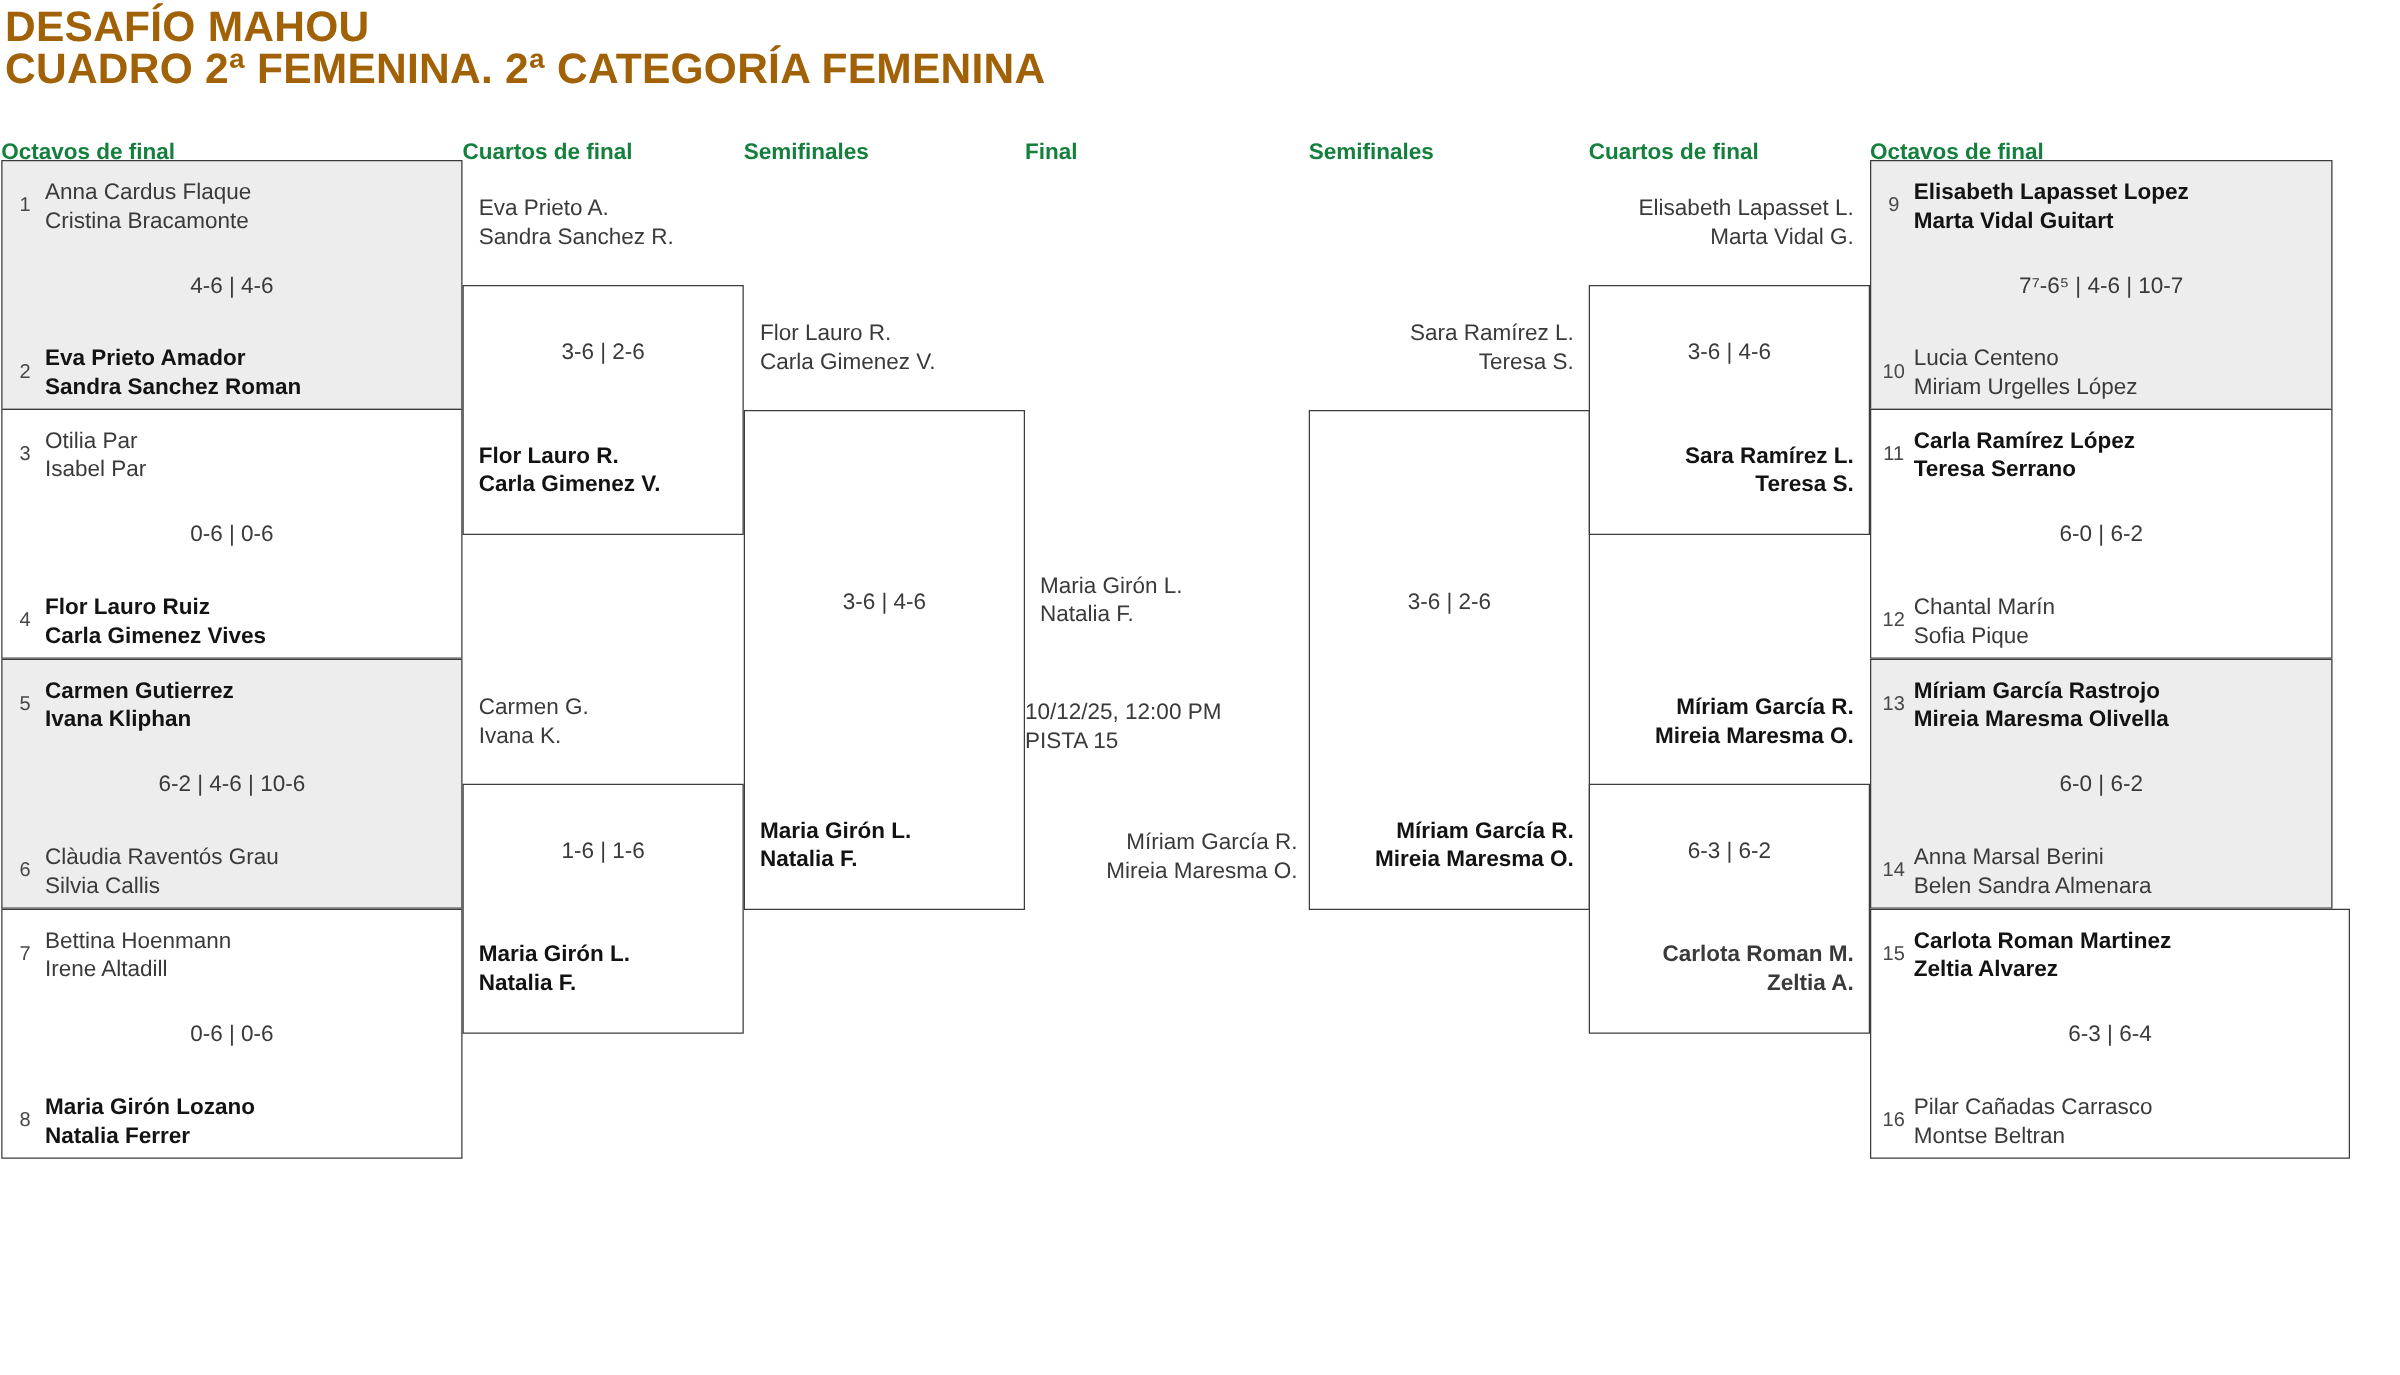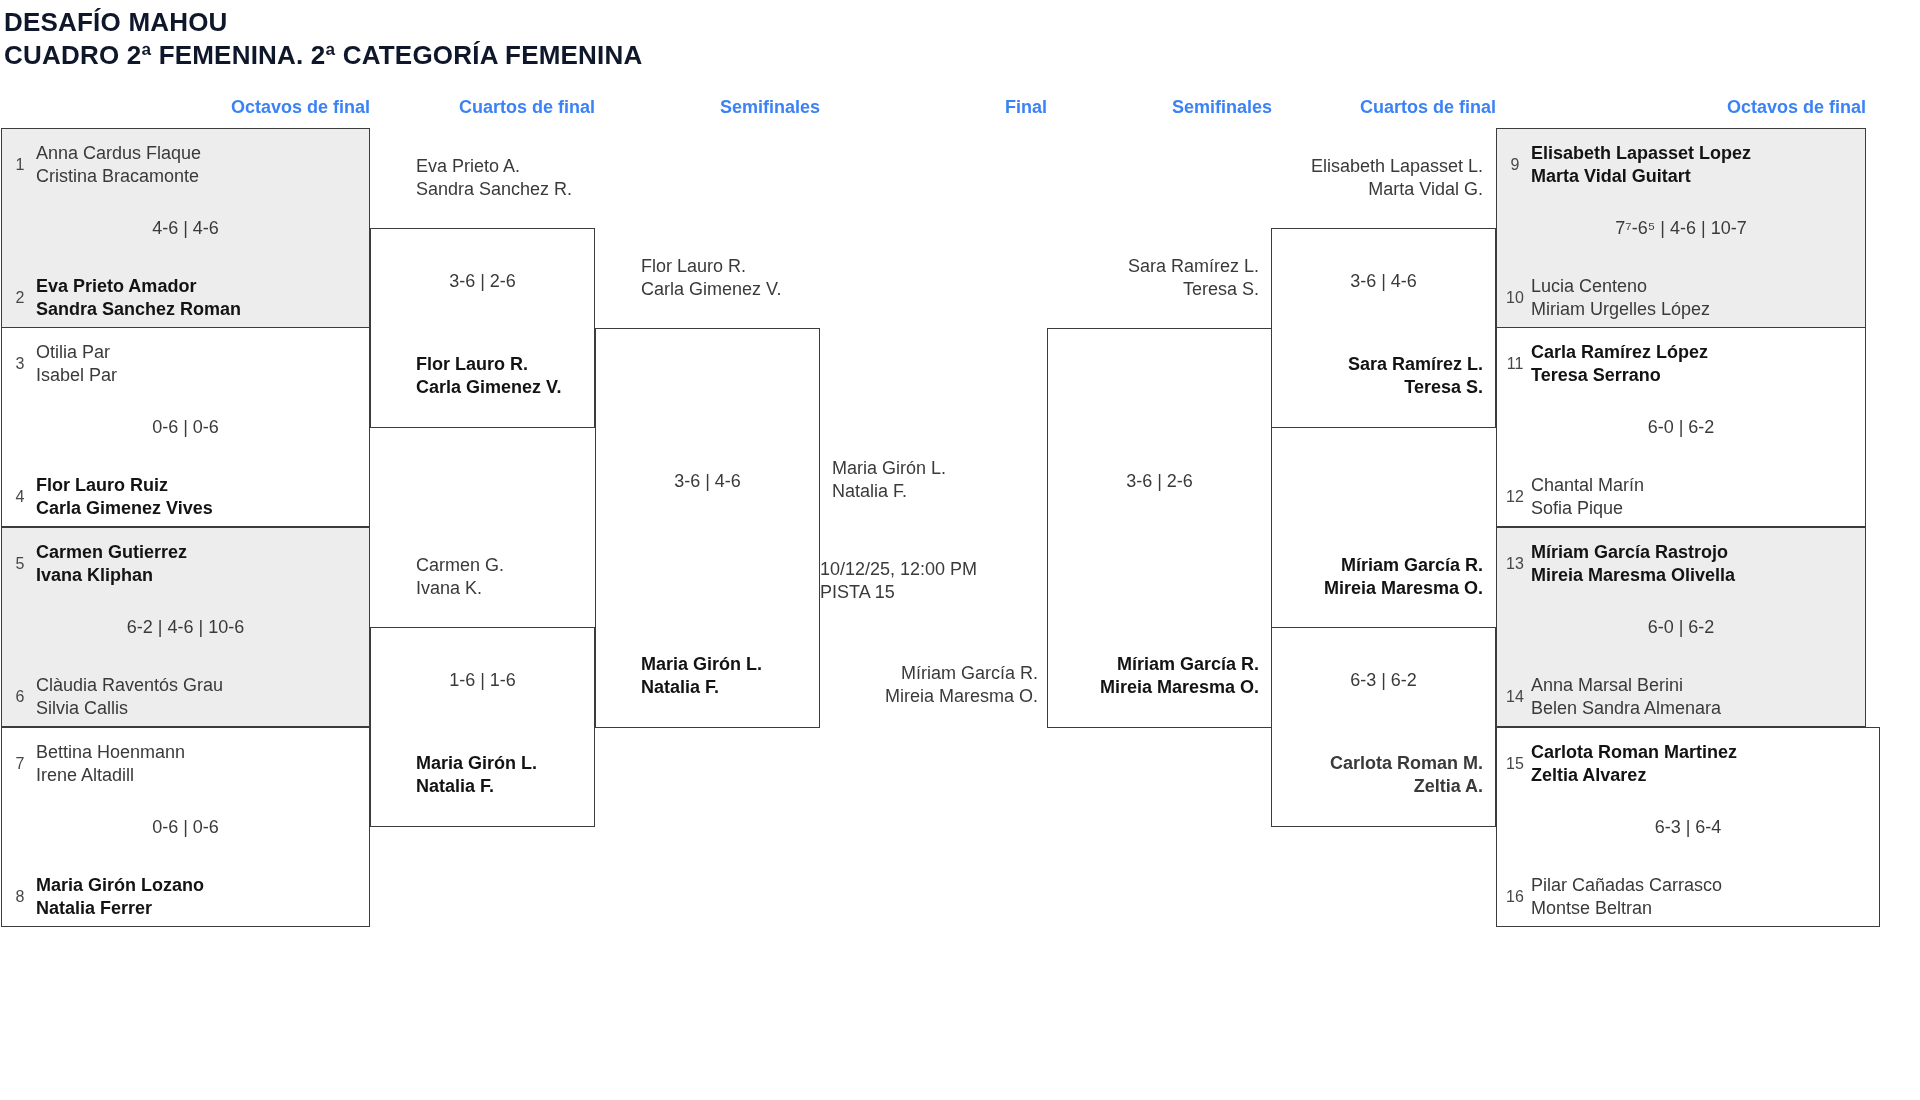--- a/index.html
+++ b/index.html
@@ -2,52 +2,52 @@
 <html><head>
 <meta charset="utf-8">
 <style>
   * { margin:0; padding:0; box-sizing:border-box; }
   html,body { background:#fff; }
   .stage {
     position:relative; width:1920px; height:1100px; background:#ffffff;
     font-family:"Liberation Sans", sans-serif; color:#3a3a3a; overflow:hidden;
   }
   
-  .title { position:absolute; left:4px; top:6px; font-size:26px; line-height:33px;
-           font-weight:600; color:#0f172a; letter-spacing:0.2px; }
+  .title { position:absolute; left:4px; top:6px; font-size:34px; line-height:33px;
+           font-weight:600; color:#a16207; letter-spacing:0.2px; }
   
   .logo { position:absolute; left:1690px; top:0; width:228px; height:74px; }
   .dot { position:absolute; border-radius:50%; }
   .dot.d-blue-sm  { left:10px; top:14px; width:16px; height:16px; background:#29A9E1; }
   .dot.d-green-lg { left:32px; top:5px;  width:25px; height:25px; background:#76B82D; }
   .dot.d-orange   { left:20px; top:31px; width:20px; height:20px; background:#E5741E; }
   .dot.d-blue-lg  { left:3px;  top:45px; width:22px; height:22px; background:#29A9E1; }
   .dot.d-green-sm { left:35px; top:47px; width:14px; height:14px; background:#76B82D; }
   .logo-text { position:absolute; left:62px; top:12px; font-size:43px; font-weight:700;
                color:#76B82D; letter-spacing:0px; line-height:48px; }
   
-  .round-header { position:absolute; top:97px; text-align:right; font-size:18px;
-                  font-weight:600; color:#3b82f6; }
+  .round-header { position:absolute; top:111px; text-align:left; font-size:18px;
+                  font-weight:600; color:#15803d; }
   
   .m16 { position:absolute; width:369px; height:200px; border:1px solid #3c3c3c; background:#fff; }
   .m16.gray { background:#ededed; }
   .m16 .seed { position:absolute; left:6px; width:24px; text-align:center;
                font-size:16px; color:#474747; }
   .m16 .seed.top { top:27px; }
   .m16 .seed.bot { top:160px; }
   .m16 .team { position:absolute; left:34px; right:6px; font-size:18px; line-height:23px;
                color:#3a3a3a; }
   .m16 .team.top { top:13px; }
   .m16 .team.bot { top:146px; }
   .m16 .score { position:absolute; left:0; right:0; top:89px; text-align:center;
                 font-size:18px; color:#3a3a3a; }
   
   .adv { position:absolute; border:1px solid #3c3c3c; background:transparent; }
   .adv .team { position:absolute; font-size:18px; line-height:23px; color:#3a3a3a;
-               white-space:nowrap;margin-left:33px; }
+               white-space:nowrap; }
   .adv.side-left  .team { left:12px; text-align:left; }
   .adv.side-right .team { right:12px; text-align:right; }
   .adv .team.top { bottom:calc(100% + 28px); }
   .adv .team.bot { bottom:28px;font-weight:bold; }
   .adv .score { position:absolute; left:0; right:0; text-align:center; font-size:18px;
                 color:#3a3a3a; }
   .adv.qf .score { top:42px; }
   .adv.sf .score { top:142px; }
   
   .winner-top .team.top, .winner-bottom .team.bot { font-weight:700; color:#131313; }

